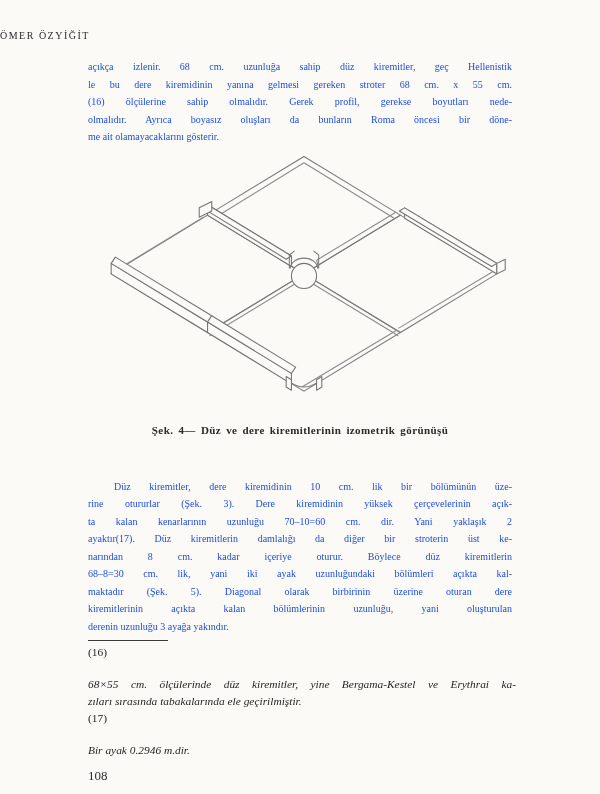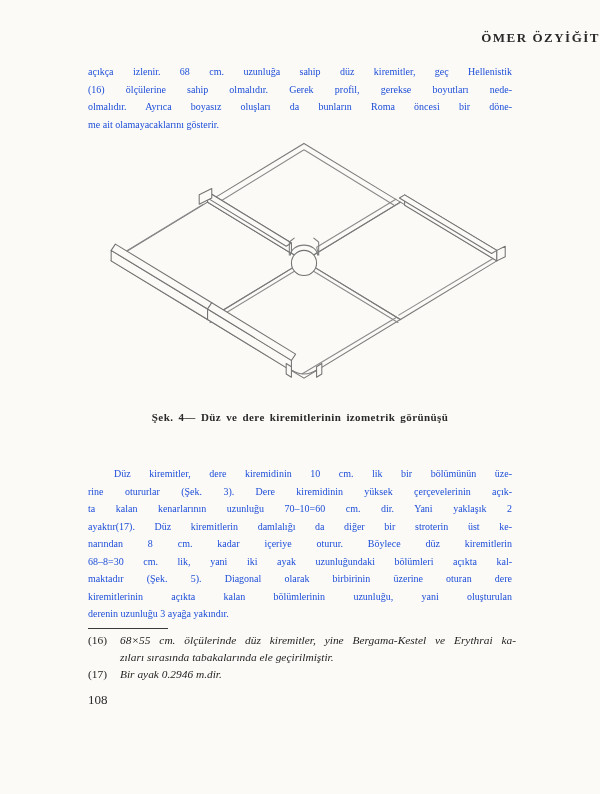--- a/index.html
+++ b/index.html
@@ -8,23 +8,23 @@
     width:600px; height:794px;
     margin:0 auto;
     background:#fbfaf7;
     color:#222;
     font-family:"Liberation Serif", serif;
     overflow:hidden;
     box-sizing:border-box;
     padding-top:30px;
   }
   .header {
-    text-align:right;
-    font-size:13px;
-    font-weight:bold;
+    text-align:left;
+    font-size:10px;
+    font-weight:normal;
     letter-spacing:1.5px;
     color:#2a2a2a;
   }
   .text-col {
     margin-left:88px;
     width:424px;
   }
   .body-text {
     font-size:10px;
     line-height:17.5px;
@@ -61,21 +61,21 @@
     border-top:1.4px solid #3a3a3a;
   }
   .footnotes {
     margin-left:88px;
     width:428px;
     margin-top:3px;
     font-size:11.4px;
     line-height:17px;
     color:#242424;
   }
-  .footnote { display:flex; }
+  .footnote { display:flex;flex-direction:column; }
   .fn-label { flex:0 0 32px; }
   .fn-text { flex:1 1 auto;font-style:italic; }
   .fn-text > div { text-align:justify; text-align-last:justify; }
   .fn-text > div:last-child { text-align-last:left; }
   .page-number {
     margin-left:88px;
     margin-top:9px;
     font-size:13px;
     color:#2a2a2a;
   }
@@ -85,20 +85,21 @@
 </style>
 </head>
 <body>
 
 <div class="page">
 
   <div class="header">ÖMER ÖZYİĞİT</div>
 
   <div class="text-col body-text para p1">
       <div>açıkça izlenir. 68 cm. uzunluğa sahip düz kiremitler, geç Hellenistik</div>
+      <div>le bu dere kiremidinin yanına gelmesi gereken stroter 68 cm. x 55 cm.</div>
       <div>(16) ölçülerine sahip olmalıdır. Gerek profil, gerekse boyutları nede-</div>
       <div>olmalıdır. Ayrıca boyasız oluşları da bunların Roma öncesi bir döne-</div>
       <div>me ait olamayacaklarını gösterir.</div>
     </div>
 
   <div class="figure-wrap">
     <svg width="420" height="262" viewBox="0 0 400 250">
 
       <path class="edge" d="M200,10 L292,66 L200,122 L108,66 Z"></path>
       <path class="edge" d="M108,66 L200,122 L108,178 L16,122 Z"></path>

